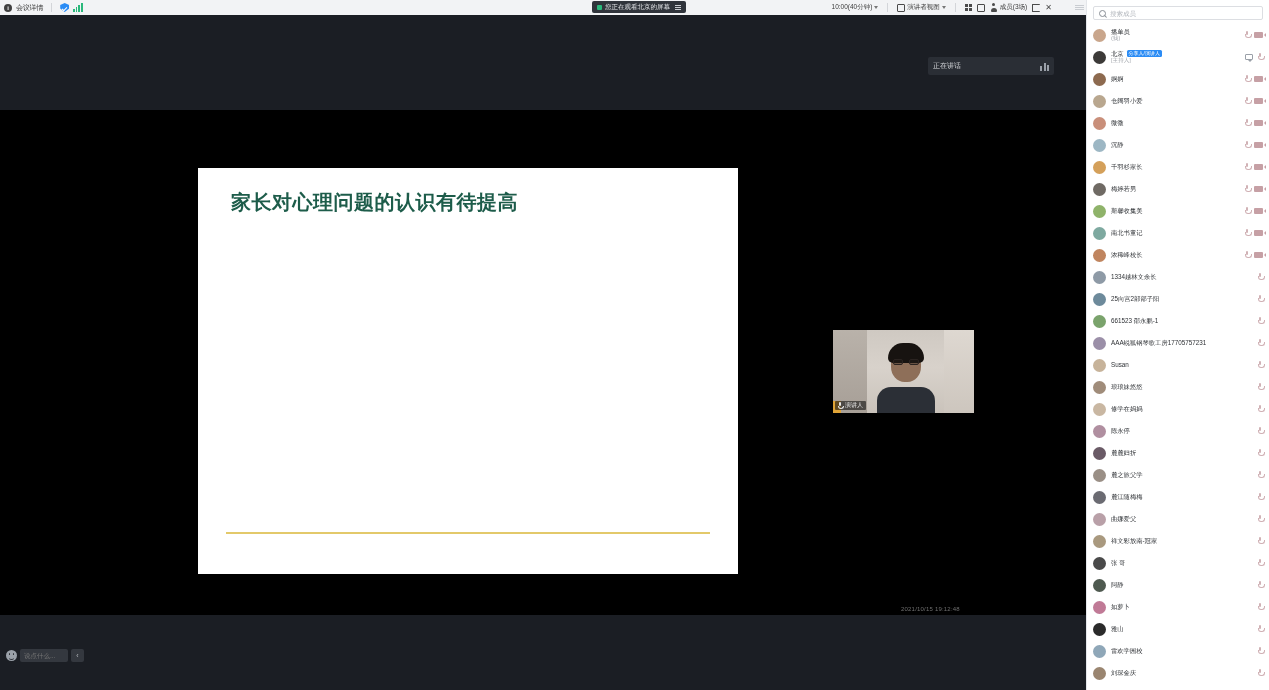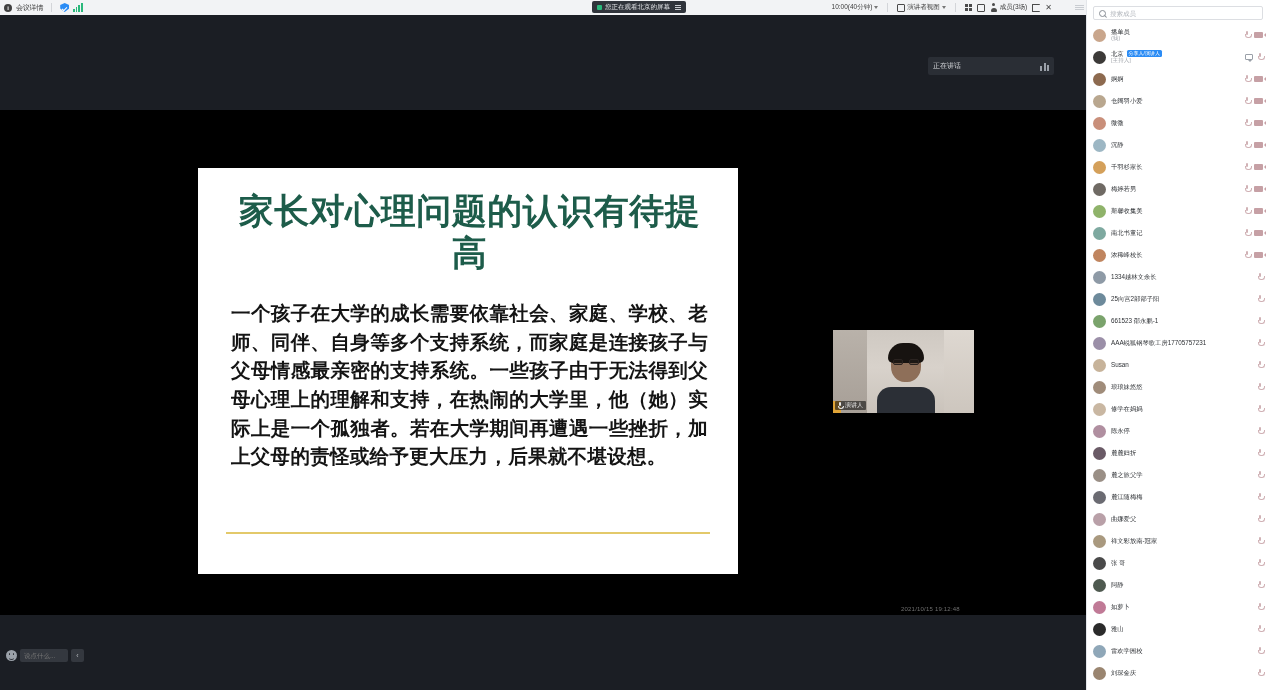--- a/index.html
+++ b/index.html
@@ -111,22 +111,22 @@
   .bars i:nth-child(3) { height: 6px; }
 
   
   .slide {
     position: absolute; left: 198px; top: 153px;
     width: 540px; height: 406px; background: #fff;
   }
   .slide-inner { padding: 22px 30px 0 33px; }
   .slide-title {
     font-family: "DejaVu Serif", "Liberation Serif", serif;
-    font-size: 35px; font-weight: 700; color: #1d5c4a;
-    letter-spacing: .5px; line-height: 1.2; text-align: center;
+    font-size: 20px; font-weight: 700; color: #1d5c4a;
+    letter-spacing: .5px; line-height: 1.2;
   }
   .slide-body {
     margin-top: 26px;
     font-family: "DejaVu Serif", "Liberation Serif", serif;
     font-size: 19.5px; font-weight: 700; color: #141414;
     line-height: 1.47; text-align: justify; letter-spacing: .3px;
   }
   .slide-rule {
     position: absolute; left: 28px; bottom: 40px;
     width: 484px; height: 1.6px; background: #e3c96a;
@@ -344,21 +344,20 @@
       <span class="bars">
           <i></i>
           <i></i>
           <i></i>
         </span>
     </div>
 
     <div class="slide">
       <div class="slide-inner">
         <div class="slide-title">家长对心理问题的认识有待提高</div>
-        <div class="slide-body">一个孩子在大学的成长需要依靠社会、家庭、学校、老师、同伴、自身等多个支持系统，而家庭是连接孩子与父母情感最亲密的支持系统。一些孩子由于无法得到父母心理上的理解和支持，在热闹的大学里，他（她）实际上是一个孤独者。若在大学期间再遭遇一些挫折，加上父母的责怪或给予更大压力，后果就不堪设想。</div>
       </div>
       <div class="slide-rule"></div>
     </div>
 
     <div class="video-thumb">
       <span class="vt-bg-left"></span>
       <span class="vt-bg-right"></span>
       <span class="vt-body"></span>
       <span class="vt-head"></span>
       <span class="vt-hair"></span>

